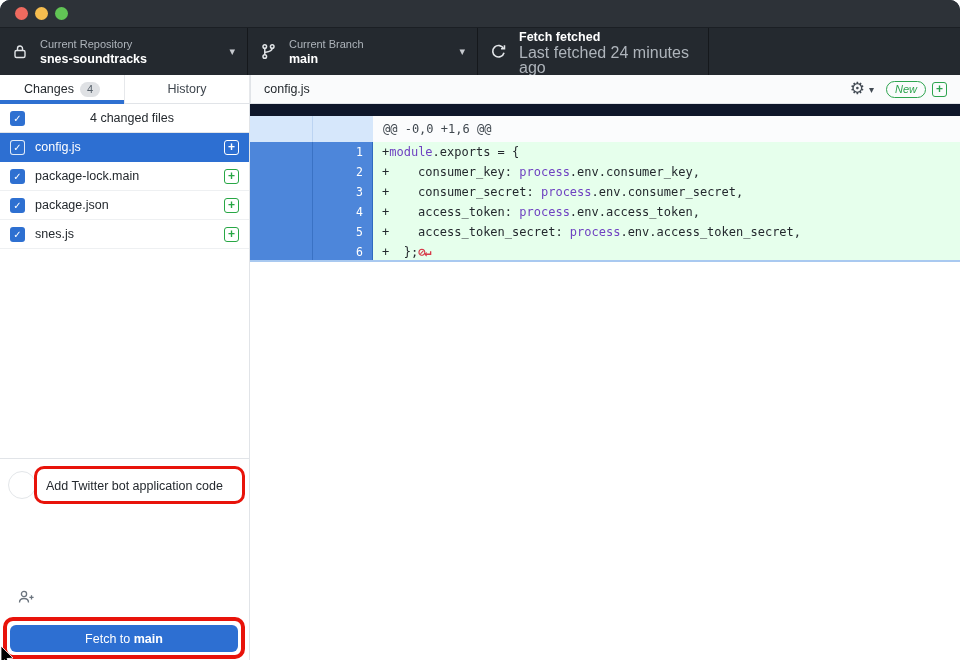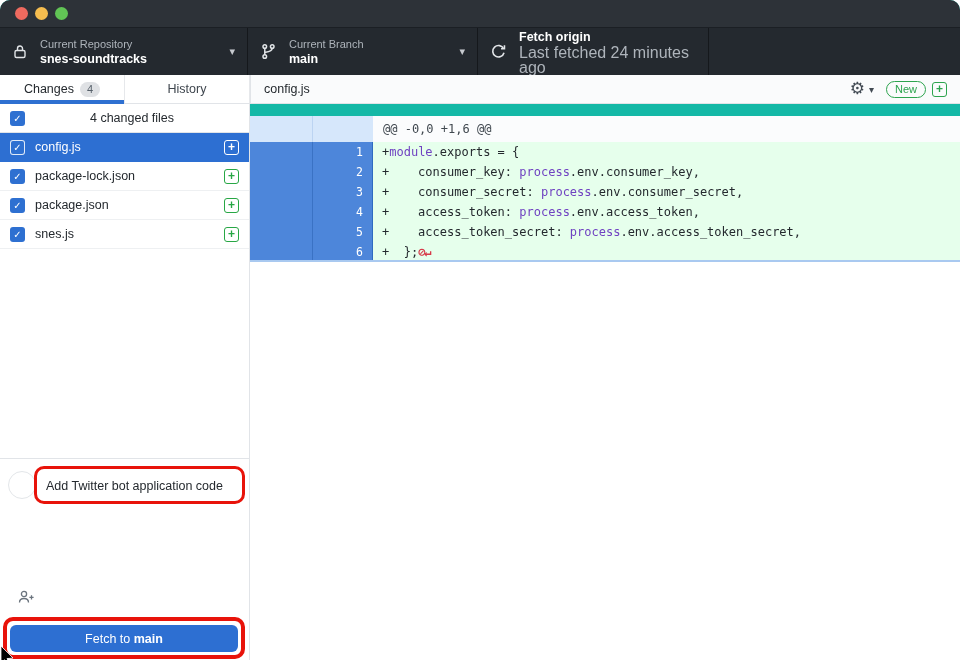--- a/index.html
+++ b/index.html
@@ -1,20 +1,20 @@
 <!DOCTYPE html>
 <html><head>
 <meta charset="utf-8">
 <style>
   * { margin:0; padding:0; box-sizing:border-box; }
   html,body { background:#ffffff; }
   body { font-family:"Liberation Sans", sans-serif; }
   #window {
     position:relative; width:960px; height:660px; overflow:hidden;
-    background:#14b8a6; border-radius:10px 10px 0 0;
+    background:#0f172a; border-radius:10px 10px 0 0;
   }
 
   
   .titlebar {
     position:absolute; left:0; top:0; width:960px; height:28px;
     background:#2d3238; border-bottom:1px solid #1b1f24;
     display:flex; align-items:center; padding-left:8px;
   }
   .tl { width:13px; height:13px; border-radius:50%; margin-left:7px; }
   .tl.red { background:#ee6a5f; } .tl.yellow { background:#f5bd4f; } .tl.green { background:#61c455; }
@@ -56,21 +56,21 @@
     position:absolute; left:250px; top:75px; width:710px; height:29px;
     background:#fafbfc; border-bottom:1px solid #e1e4e8; border-left:1px solid #e1e4e8;
     display:flex; align-items:center; padding:0 13px;
   }
   .dh-title { font-size:12.5px; color:#24292e; flex:1 1 auto; }
   .dh-right { display:flex; align-items:center; gap:6px; }
   .gear { font-size:17px; color:#424a53; line-height:16px; cursor:pointer; }
   .gear-caret { font-size:10px; color:#424a53; margin-left:-2px; cursor:pointer; }
   .new-badge {
     border:1px solid #2da44e; color:#2da44e; font-size:11px; border-radius:9px;
-    padding:1px 8px; margin-left:6px; line-height:13px;
+    padding:1px 8px; margin-left:6px; line-height:13px;font-style:italic;
   }
   .plusbox {
     width:15px; height:15px; border:1.5px solid #2da44e; border-radius:3px;
     color:#2da44e; font-size:12px; font-weight:bold; line-height:12px;
     display:flex; align-items:center; justify-content:center; cursor:pointer;
   }
 
   
   .sidebar {
     position:absolute; left:0; top:104px; width:250px; height:556px;
@@ -198,21 +198,21 @@
       <span class="tb-caret">▾</span>
     </div>
     <div class="tb-sec fetch">
       <span class="tb-icon">
         <svg width="17" height="17" viewBox="0 0 16 16" fill="none" stroke="#e2e5e8" stroke-width="1.5">
           <path d="M13.2 9.2a5.4 5.4 0 1 1-.4-3.9"></path>
           <path d="M13.6 2.2v3.2h-3.2"></path>
         </svg>
       </span>
       <span class="tb-text">
-        <div class="tb-value">Fetch origin</div>
+        <div class="tb-value">Fetch fetched</div>
         <div class="tb-sub">Last fetched 24 minutes ago</div>
       </span>
     </div>
   </div>
 
   <div class="tabbar">
     <div class="tab active">
       <span>Changes</span>
       <span class="tab-badge">4</span>
       <div class="underline"></div>
@@ -238,21 +238,21 @@
       <span class="fh-text">4 changed files</span>
     </div>
 
     <div class="frow selected">
       <span class="checkbox">✓</span>
       <span class="fname">config.js</span>
       <span class="fplus">+</span>
     </div>
     <div class="frow">
       <span class="checkbox">✓</span>
-      <span class="fname">package-lock.json</span>
+      <span class="fname">package-lock.main</span>
       <span class="fplus">+</span>
     </div>
     <div class="frow">
       <span class="checkbox">✓</span>
       <span class="fname">package.json</span>
       <span class="fplus">+</span>
     </div>
     <div class="frow">
       <span class="checkbox">✓</span>
       <span class="fname">snes.js</span>

